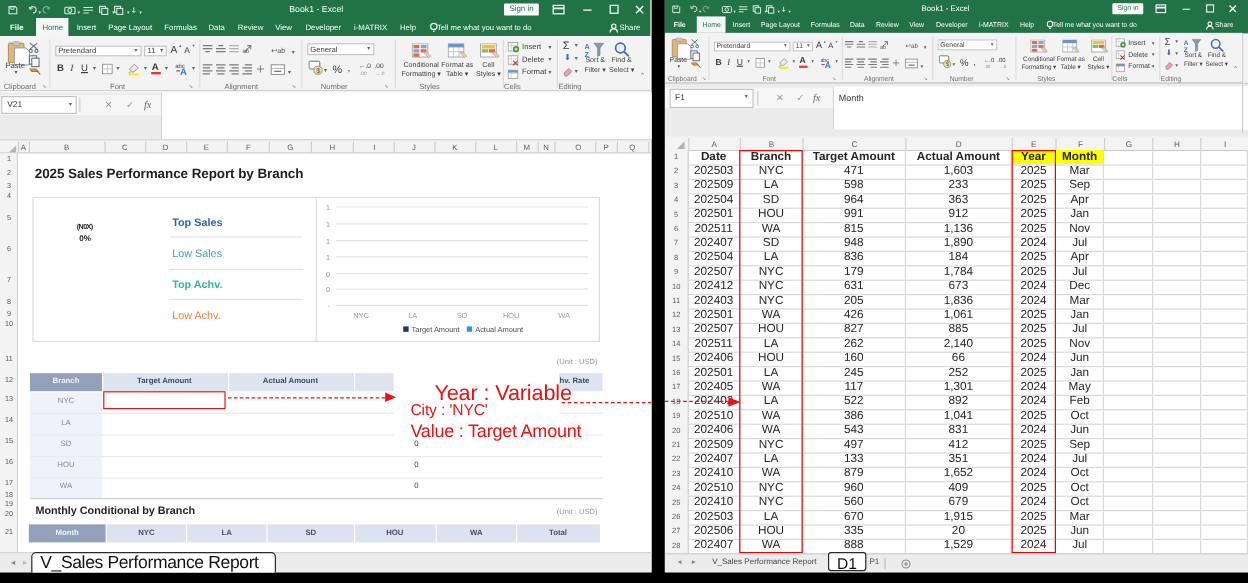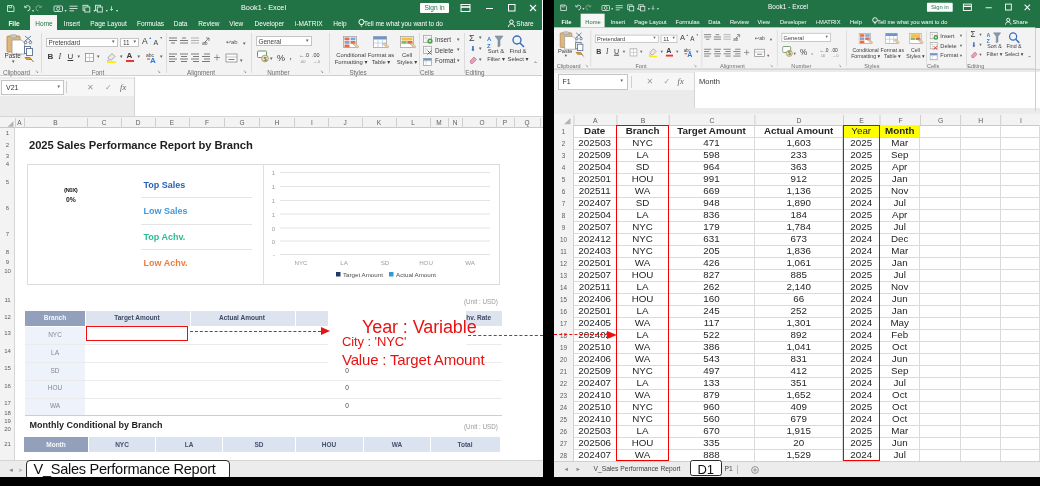--- a/index.html
+++ b/index.html
@@ -348,25 +348,25 @@
     <div class="rn" style="left:7.5px;top:316px">21</div>
 
     <div class="t" style="left:29px;top:12px;font-size:11.2px;font-weight:bold;color:#1f1f1f;letter-spacing:-0.05px">2025 Sales Performance Report by Branch</div>
 
     <div class="ab" style="left:27px;top:35.5px;width:473px;height:121px;border:1px solid #dcdcdc;box-sizing:border-box"></div>
     <div class="ab" style="left:263px;top:35.5px;width:1px;height:121px;background:#e0e0e0"></div>
     <div class="t" style="left:64px;top:58.5px;font-size:6px;font-weight:bold;color:#222;letter-spacing:-0.5px">(N0X)</div>
     <div class="t" style="left:66px;top:69px;font-size:6.8px;font-weight:bold;color:#222">0%</div>
     <div class="t" style="left:143.5px;top:52.5px;font-size:9px;font-weight:bold;color:#2a63b5">Top Sales</div>
     <div class="ab" style="left:141px;top:69.3px;width:111px;height:1px;background:#e4e4e4"></div>
-    <div class="t" style="left:143.5px;top:78.5px;font-size:9px;font-weight:bold;color:#3e9ade">Low Sales</div>
+    <div class="t" style="left:143.5px;top:78.5px;font-size:9px;font-weight:normal;color:#3e9ade">Low Sales</div>
     <div class="ab" style="left:141px;top:96.1px;width:111px;height:1px;background:#e4e4e4"></div>
     <div class="t" style="left:143.5px;top:104.5px;font-size:9px;font-weight:bold;color:#2cbc95">Top Achv.</div>
     <div class="ab" style="left:141px;top:121.4px;width:111px;height:1px;background:#e4e4e4"></div>
-    <div class="t" style="left:143.5px;top:130.5px;font-size:9px;font-weight:bold;color:#ef7d3c">Low Achv.</div>
+    <div class="t" style="left:143.5px;top:130.5px;font-size:9px;font-weight:normal;color:#ef7d3c">Low Achv.</div>
 
     <svg class="ab" style="left:263px;top:35.5px" width="237" height="121" viewBox="0 0 237 121">
       <g stroke="#e3e3e3" stroke-width="1">
         <path d="M17 8.5h210M17 22.5h210M17 36.5h210M17 50h210M17 64h210M17 77h210M17 90.5h210"></path>
       </g>
       <g fill="#9b9b9b" font-size="6" font-family="Liberation Sans" text-anchor="end">
         <text x="12" y="11">1</text>
           <text x="12" y="25">1</text>
           <text x="12" y="39">1</text>
           <text x="12" y="52.5">1</text>
@@ -794,21 +794,21 @@
         <col style="width:40.1px">
         <col style="width:40.1px">
         <col style="width:39.8px">
       </colgroup>
 <tbody>
         <tr style="height:12px">
           <td style="font-weight:bold">Date</td>
           <td style="font-weight:bold">Branch</td>
           <td style="font-weight:bold">Target Amount</td>
           <td style="font-weight:bold">Actual Amount</td>
-          <td style="background:#ffff00;font-weight:normal">Year</td>
+          <td style="background:#ffff00;font-weight:bold">Year</td>
           <td style="background:#ffff00;font-weight:bold">Month</td>
           <td style="font-weight:bold"></td>
           <td style="font-weight:bold"></td>
           <td style="font-weight:bold"></td>
         </tr>
 <tr style="height:12px">
           <td>202503</td>
           <td>NYC</td>
           <td>471</td>
           <td>1,603</td>
@@ -847,21 +847,21 @@
           <td>912</td>
           <td>2025</td>
           <td>Jan</td>
           <td></td>
           <td></td>
           <td></td>
         </tr>
 <tr style="height:12px">
           <td>202511</td>
           <td>WA</td>
-          <td>669</td>
+          <td>815</td>
           <td>1,136</td>
           <td>2025</td>
           <td>Nov</td>
           <td></td>
           <td></td>
           <td></td>
         </tr>
 <tr style="height:12px">
           <td>202407</td>
           <td>SD</td>

